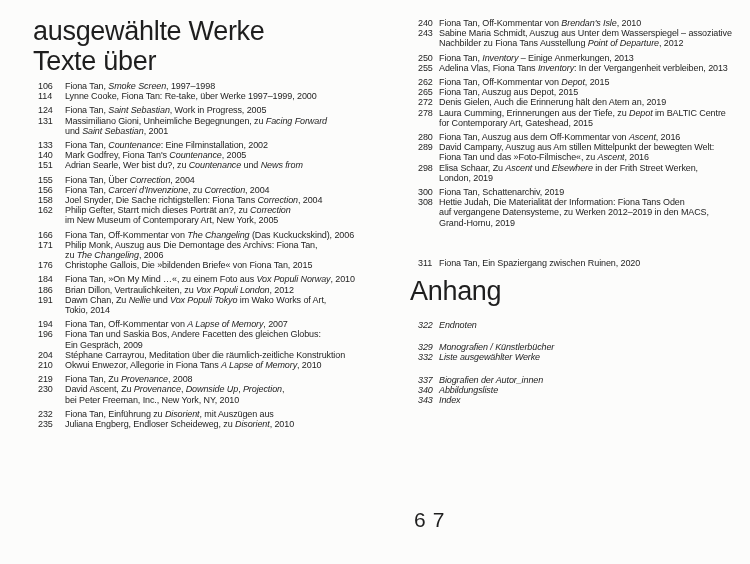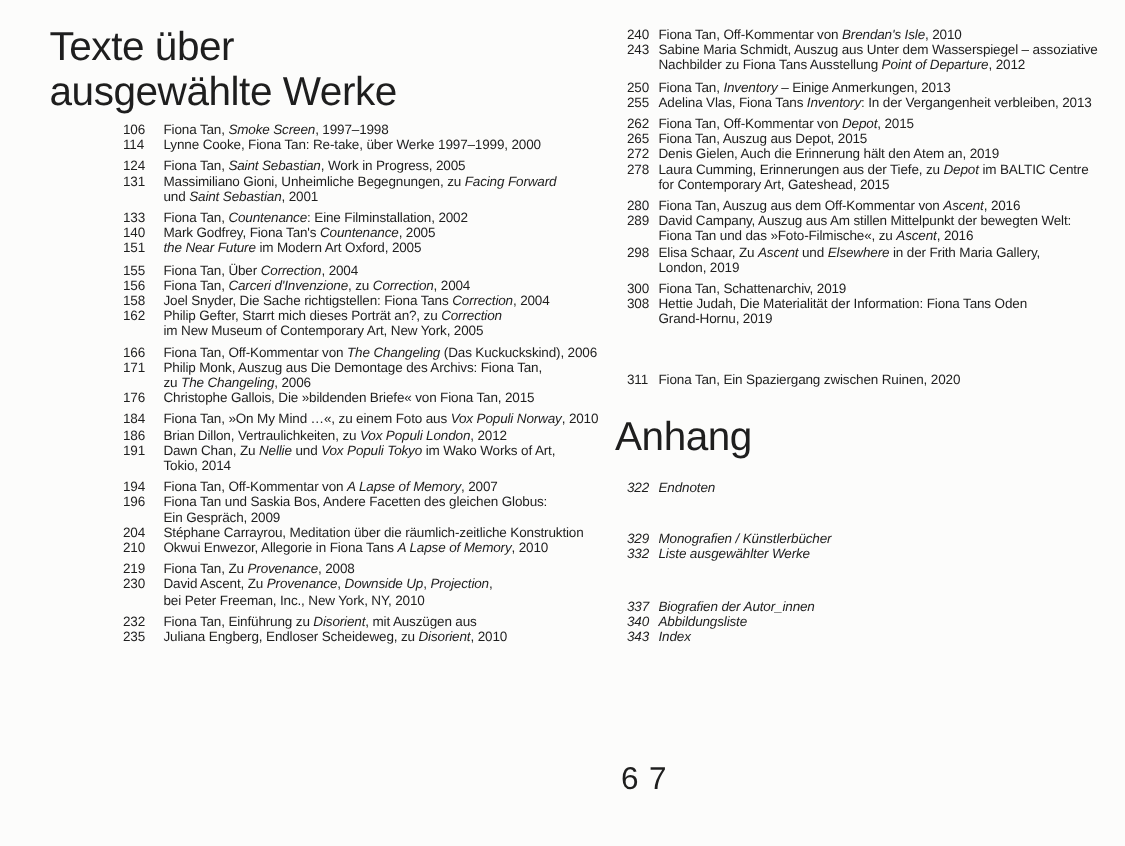--- a/index.html
+++ b/index.html
@@ -25,27 +25,27 @@
   }
   .toc-title-left { left: 33px; top: 16px; }
   .anhang-title   { left: 35px; top: 276px; }
 
   .toc {
     position: absolute;
     font-size: 9px;
     line-height: 10.2px;
     letter-spacing: -0.1px;
   }
-  .toc-list-left  { left: 38px; top: 81px; margin-left: 44px; }
+  .toc-list-left  { left: 38px; top: 81px; }
   .toc-list-right { left: 43px; top: 18px; }
   .anhang-list    { left: 43px; top: 320px; font-style: italic; }
 
   .toc-group + .toc-group { margin-top: 4px; }
   .toc-group.large-gap { margin-top: 30px; }
-  .anhang-list .toc-group + .toc-group { margin-top: 24px; }
+  .anhang-list .toc-group + .toc-group { margin-top: 12px; }
 
   .toc-entry { display: flex; align-items: flex-start; }
   .toc-num { flex: 0 0 27px; width: 27px; }
   .page-right .toc-num { flex: 0 0 21px; width: 21px; }
   .toc-text { flex: 1 1 auto; }
   .toc-line { display: block; white-space: nowrap; }
   em { font-style: italic; font-family: "Liberation Sans", sans-serif; }
 
   .folio {
     position: absolute;
@@ -55,22 +55,22 @@
     gap: 7px;
   }
 </style>
 </head>
 <body>
 
 <div class="spread">
 
   <div class="page page-left">
     <div class="big-title toc-title-left">
+      <div>ausgewählte Werke</div>
       <div>Texte über</div>
-      <div>ausgewählte Werke</div>
     </div>
     <div class="toc toc-list-left">
         <div class="toc-group">
           <div class="toc-entry">
             <span class="toc-num">106</span>
             <span class="toc-text">
               <span class="toc-line"><span>Fiona Tan, </span><em>Smoke Screen</em><span>, 1997–1998</span></span>
             </span>
           </div>
           <div class="toc-entry">
@@ -104,21 +104,21 @@
           </div>
           <div class="toc-entry">
             <span class="toc-num">140</span>
             <span class="toc-text">
               <span class="toc-line"><span>Mark Godfrey, Fiona Tan's </span><em>Countenance</em><span>, 2005</span></span>
             </span>
           </div>
           <div class="toc-entry">
             <span class="toc-num">151</span>
             <span class="toc-text">
-              <span class="toc-line"><em>the Near Future</em><span> im Modern Art Oxford, 2005</span></span>
+              <span class="toc-line"><span>Adrian Searle, Wer bist du?, zu </span><em>Countenance</em><span> und </span><em>News from</em></span>
             </span>
           </div>
         </div>
         <div class="toc-group">
           <div class="toc-entry">
             <span class="toc-num">155</span>
             <span class="toc-text">
               <span class="toc-line"><span>Fiona Tan, Über </span><em>Correction</em><span>, 2004</span></span>
             </span>
           </div>
@@ -311,36 +311,37 @@
           <div class="toc-entry">
             <span class="toc-num">289</span>
             <span class="toc-text">
               <span class="toc-line"><span>David Campany, Auszug aus Am stillen Mittelpunkt der bewegten Welt:</span></span>
               <span class="toc-line"><span>Fiona Tan und das »Foto-Filmische«, zu </span><em>Ascent</em><span>, 2016</span></span>
             </span>
           </div>
           <div class="toc-entry">
             <span class="toc-num">298</span>
             <span class="toc-text">
-              <span class="toc-line"><span>Elisa Schaar, Zu </span><em>Ascent</em><span> und </span><em>Elsewhere</em><span> in der Frith Maria Gallery,</span></span>
+              <span class="toc-line"><span>Elisa Schaar, Zu </span><em>Ascent</em><span> und </span><em>Elsewhere</em><span> in der Frith Street Werken,</span></span>
               <span class="toc-line"><span>London, 2019</span></span>
             </span>
           </div>
         </div>
         <div class="toc-group">
           <div class="toc-entry">
             <span class="toc-num">300</span>
             <span class="toc-text">
               <span class="toc-line"><span>Fiona Tan, Schattenarchiv, 2019</span></span>
             </span>
           </div>
           <div class="toc-entry">
             <span class="toc-num">308</span>
             <span class="toc-text">
               <span class="toc-line"><span>Hettie Judah, Die Materialität der Information: Fiona Tans Oden</span></span>
+              <span class="toc-line"><span>auf vergangene Datensysteme, zu Werken 2012–2019 in den MACS,</span></span>
               <span class="toc-line"><span>Grand-Hornu, 2019</span></span>
             </span>
           </div>
         </div>
         <div class="toc-group large-gap">
           <div class="toc-entry">
             <span class="toc-num">311</span>
             <span class="toc-text">
               <span class="toc-line"><span>Fiona Tan, Ein Spaziergang zwischen Ruinen, 2020</span></span>
             </span>

